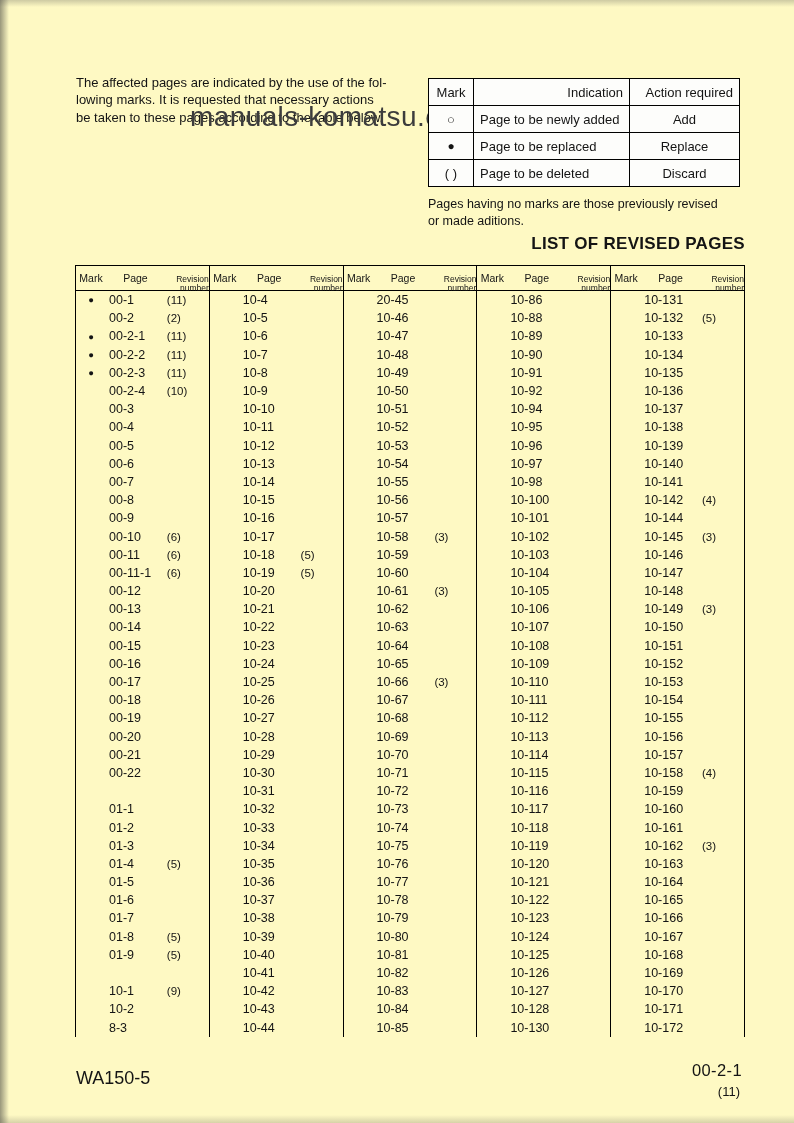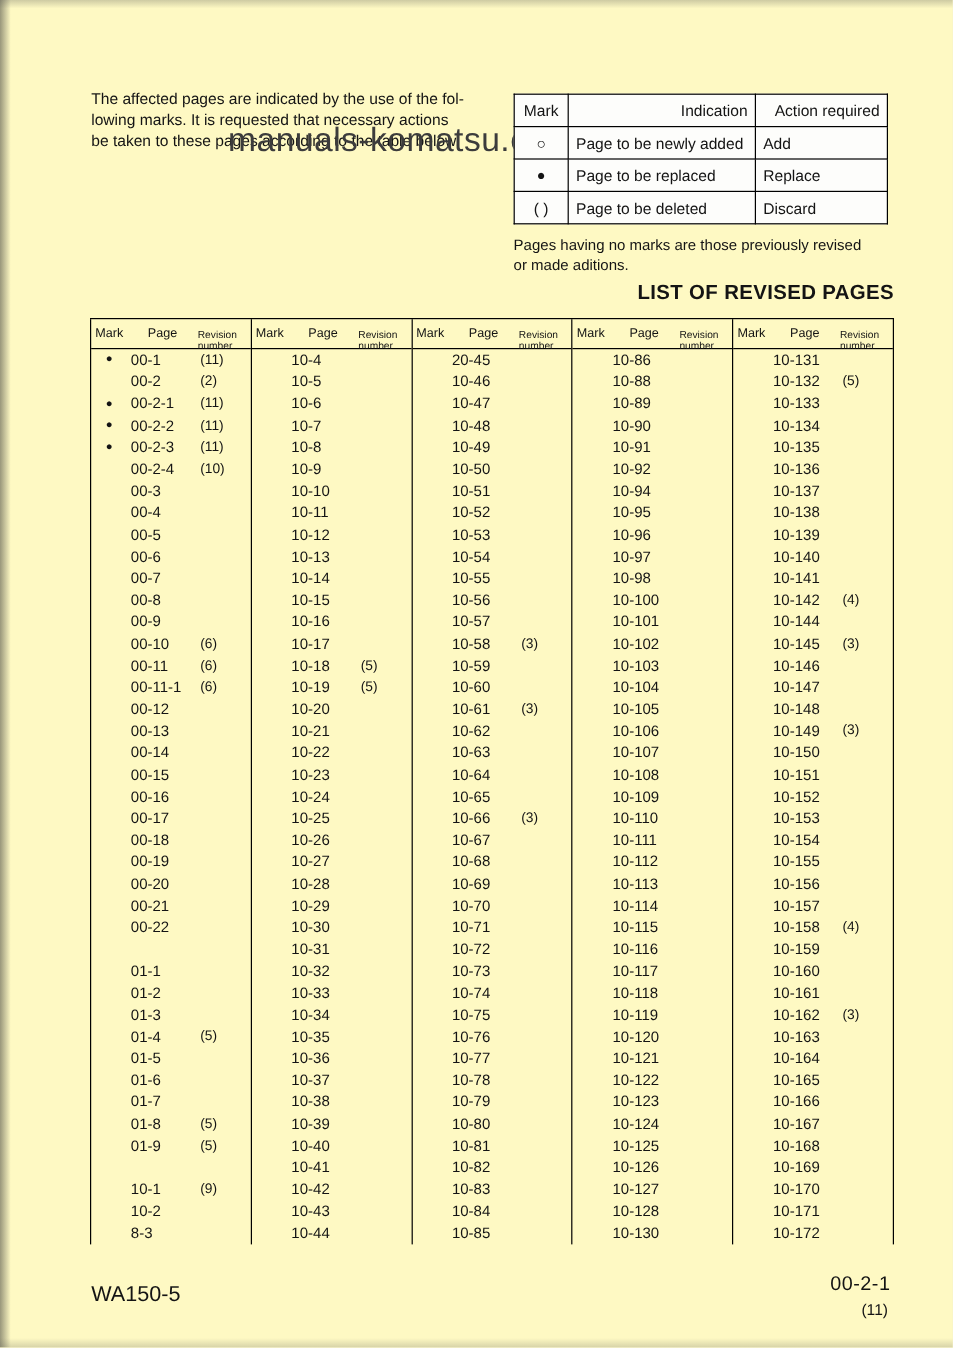--- a/index.html
+++ b/index.html
@@ -33,21 +33,21 @@
   table.marks-table{
     position:absolute;left:428px;top:78px;
     border-collapse:collapse;font-size:13px;background:#fdfdfb;
   }
   table.marks-table th,table.marks-table td{
     border:1.6px solid #000;height:26px;padding:0 6px;
     font-weight:normal;
   }
   .c-mark{width:32px;text-align:center;}
   .c-ind{width:143px;text-align:left;}
-  .c-act{width:97px;text-align:left;}
+  .c-act{width:97px;text-align:center;}
   table.marks-table th.c-ind,table.marks-table th.c-act{text-align:right;}
   td.mark-filled{font-size:12px;}
 
   .marks-note{
     position:absolute;left:428px;top:196px;width:322px;
     font-size:12.5px;line-height:1.35;white-space:pre-line;
   }
 
   .title{
     position:absolute;left:75px;top:234px;width:670px;margin:0;
@@ -59,21 +59,21 @@
     display:flex;border-top:1.6px solid #000;border-right:1px solid #000;
     box-sizing:border-box;
   }
   .group{flex:1;border-left:1px solid #000;min-width:0;}
   .ghead{
     display:flex;align-items:center;height:24px;
     border-bottom:1.6px solid #000;font-size:10.5px;
   }
   .ghead .mh{width:30px;text-align:center;}
   .ghead .ph{flex:1;text-align:center;}
-  .ghead .rh{width:44px;font-size:8.5px;line-height:1.05;text-align:left;white-space:pre-line;margin-top:11px;}
+  .ghead .rh{width:44px;font-size:8.5px;line-height:1.05;text-align:right;white-space:pre-line;margin-top:11px;}
   .row{display:flex;align-items:center;height:18.2px;font-size:12.5px;}
   .row .m{width:30px;text-align:center;font-size:9.5px;line-height:1;}
   .row .p{flex:1;text-align:left;padding-left:3px;white-space:nowrap;}
   .row .r{width:44px;font-size:11.5px;padding-left:2px;box-sizing:border-box;}
 
   .footer-model{position:absolute;left:76px;top:1068px;font-size:18px;}
   .footer-page{position:absolute;right:52px;top:1061px;font-size:16.5px;letter-spacing:.4px;}
   .footer-rev{position:absolute;right:54px;top:1084px;font-size:13px;}
 </style>
 </head>

